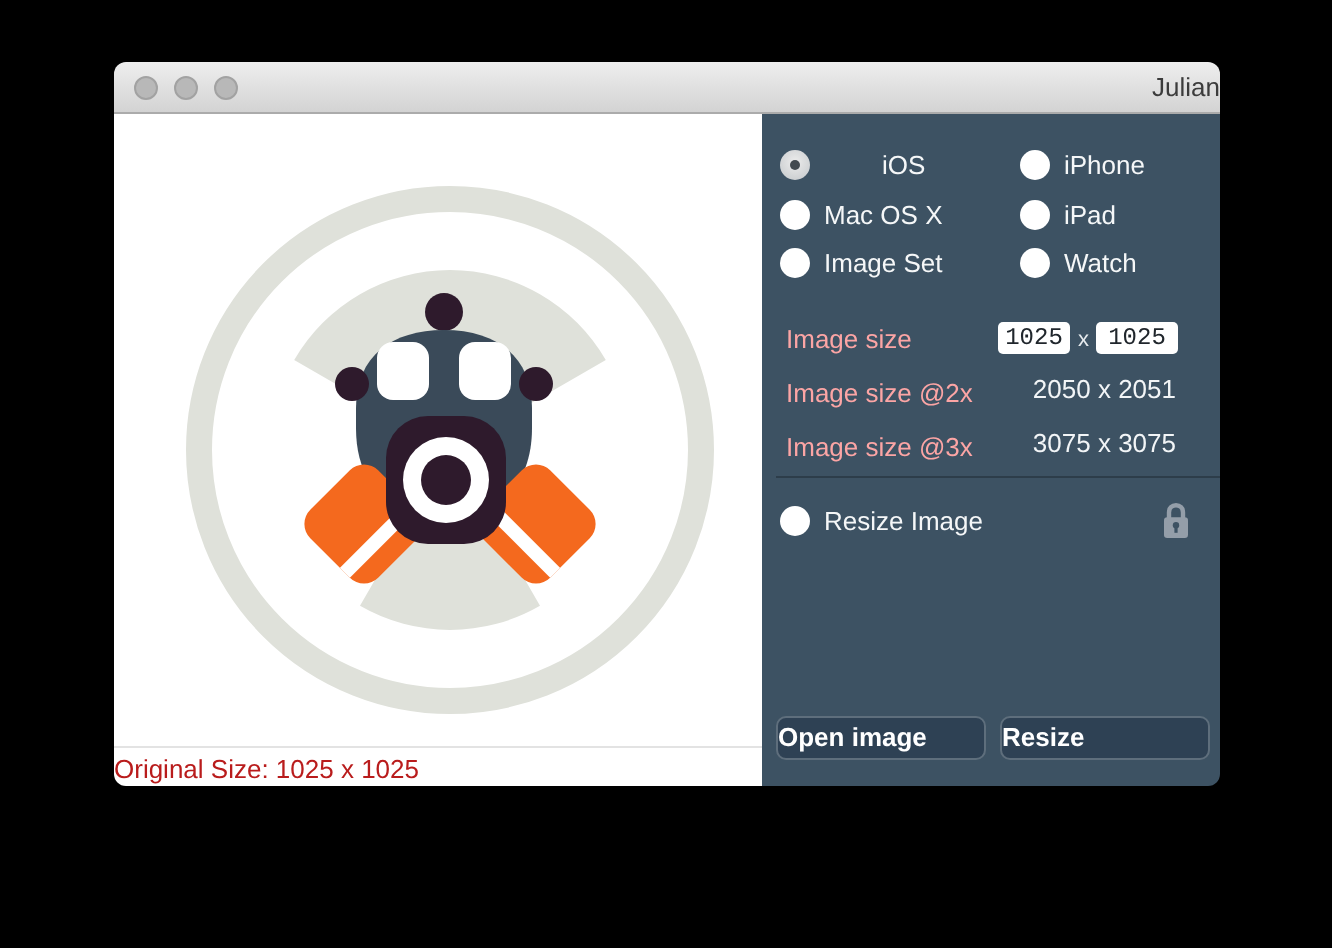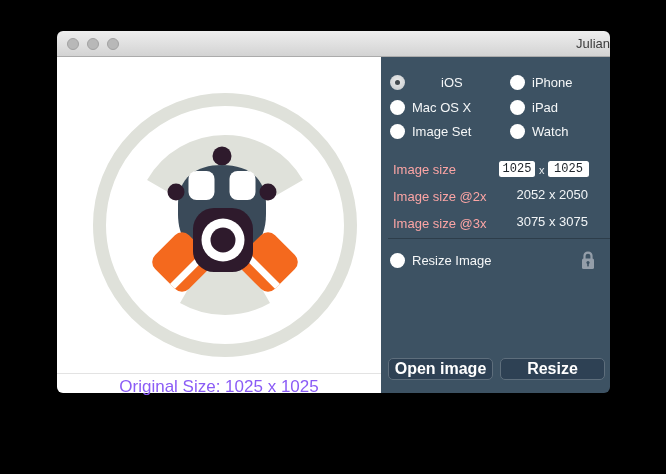--- a/index.html
+++ b/index.html
@@ -13,43 +13,43 @@
   .title { position:absolute; left:0; top:0; width:100%; height:26px; line-height:26px;
            text-align:right; font-size:13px; color:#3c3c3c; }
   .lights { position:absolute; left:10px; top:7px; display:flex; gap:8px; }
   .light { width:12px; height:12px; border-radius:50%;
            background:#b8b8b8; border:1px solid #a2a2a2; }
   .left-panel { position:absolute; left:0; top:26px; width:324px; height:336px;
                 background:#ffffff; border-radius:0 0 0 6px; }
   .artwork { position:absolute; left:33px; top:29px; }
   .preview-divider { position:absolute; left:0; top:316px; width:324px; height:1px;
                      background:#e3e3e3; }
-  .caption { position:absolute; left:0; top:320px; width:324px; text-align:center;
-             font-size:17px; color:#8b5cf6; }
+  .caption { position:absolute; left:0; top:320px; width:324px; text-align:left;
+             font-size:13px; color:#b91c1c; }
   .right-panel { position:absolute; left:324px; top:26px; width:229px; height:336px;
                  background:#3d5263; border-radius:0 0 6px 0; }
   .radio-item { position:absolute; display:flex; align-items:center; gap:7px; height:16px; }
   .radio-circle { width:15px; height:15px; border-radius:50%; background:#ffffff;
                   flex:0 0 15px; display:flex; align-items:center; justify-content:center; }
   .radio-circle.selected { background:radial-gradient(circle at 50% 40%, #ececec, #c3c7ca); }
   .radio-circle.selected .dot { width:5px; height:5px; border-radius:50%; background:#434a4f; }
   .radio-label { font-size:13px; color:#f5f7f8; white-space:nowrap; }
   .field-label { position:absolute; left:12px; font-size:13px; color:#fca5a5; }
   .size-input { position:absolute; height:16px; border:none; border-radius:2.5px;
                 background:#ffffff; font-size:12px; color:#20262c; text-align:center;
                 font-family:Liberation Mono, monospace; padding:0; }
   .x-sep { position:absolute; font-size:11px; color:#e7ebee; }
   .size-value { position:absolute; right:22px; font-size:13px; color:#f2f5f7; }
   .panel-divider { position:absolute; left:7px; right:0; top:181px; height:1px;
                    background:rgba(0,0,0,.25); }
   .lock { position:absolute; left:200px; top:194px; }
   .btn { position:absolute; top:301px; width:105px; height:22px; border-radius:5px;
-         background:#2e4154; border:1px solid #5e6e7c; color:#ffffff; font-size:16px;
+         background:#2e4154; border:1px solid #5e6e7c; color:#ffffff; font-size:13px;
          font-weight:700; font-family:"Liberation Sans", sans-serif; cursor:pointer;
-         line-height:20px; text-align:center; }
+         line-height:20px; text-align:left; }
   .btn-open { left:7px; } .btn-export { left:119px; }
 </style>
 </head>
 <body>
 
 <div class="window">
   <div class="titlebar">
     <div class="title">Julian</div>
     <div class="lights">
       <div class="light"></div>
@@ -137,21 +137,21 @@
         </span>
       <span class="radio-label">Watch</span>
     </div>
 
     <div class="field-label" style="top:105px;">Image size</div>
     <input class="size-input" style="left: 118px; top: 104px; width: 36px;" value="1025">
     <div class="x-sep" style="left:158px; top:107px;">x</div>
     <input class="size-input" style="left: 167px; top: 104px; width: 41px;" value="1025">
 
     <div class="field-label" style="top:132px;">Image size @2x</div>
-    <div class="size-value" style="top:130px;">2052 x 2050</div>
+    <div class="size-value" style="top:130px;">2050 x 2051</div>
 
     <div class="field-label" style="top:159px;">Image size @3x</div>
     <div class="size-value" style="top:157px;">3075 x 3075</div>
 
     <div class="panel-divider"></div>
 
     <div class="radio-item" style="left:9px; top:195px;">
       <span class="radio-circle">
           <span class="dot"></span>
         </span>

